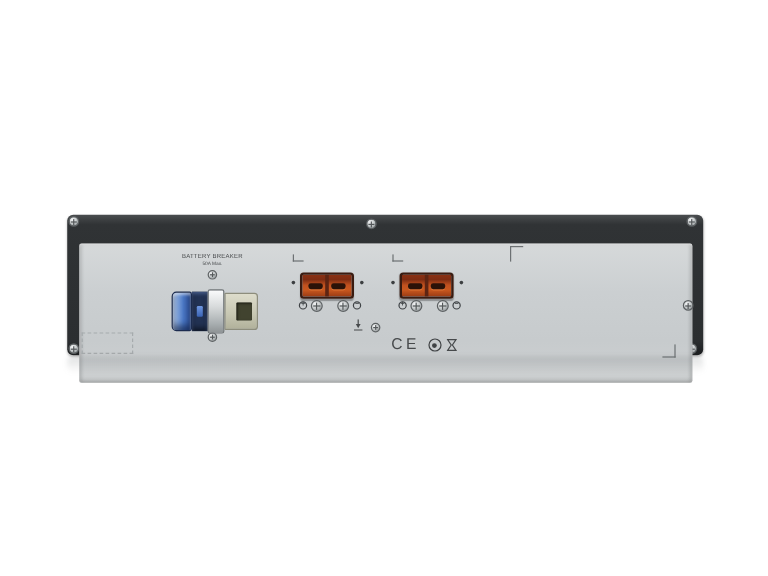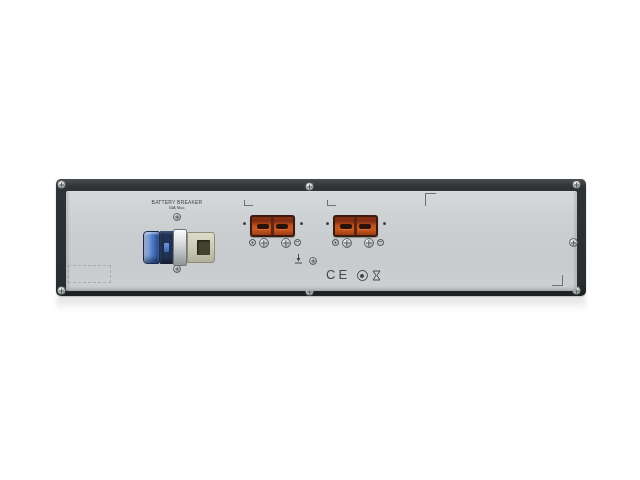--- a/index.html
+++ b/index.html
@@ -9,21 +9,21 @@
   }
   .stage{position:absolute;left:0;top:0;width:640px;height:480px;}
   
   .device{
     position:absolute;left:56px;top:179px;width:530px;height:117px;
     background:linear-gradient(180deg,#4a4d4f 0%,#303335 7%,#2b2e30 90%,#1b1d1f 100%);
     border-radius:5px;
     box-shadow:0 1px 2px rgba(0,0,0,0.25);
   }
   .panel{
-    position:absolute;left:10px;top:12px;width:511px;height:100px;
+    position:absolute;left:10px;top:24px;width:511px;height:116px;
     background:linear-gradient(180deg,#d6d9da 0%,#cbcfd1 35%,#c7cbcd 70%,#ced1d2 100%);
     border-radius:2px;
     box-shadow:inset 0 1px 2px rgba(255,255,255,0.55),
                inset 0 -2px 4px rgba(0,0,0,0.18),
                inset 2px 0 3px rgba(0,0,0,0.10),
                inset -2px 0 3px rgba(0,0,0,0.10);
   }
   
   .screw{
     position:absolute;border-radius:50%;

